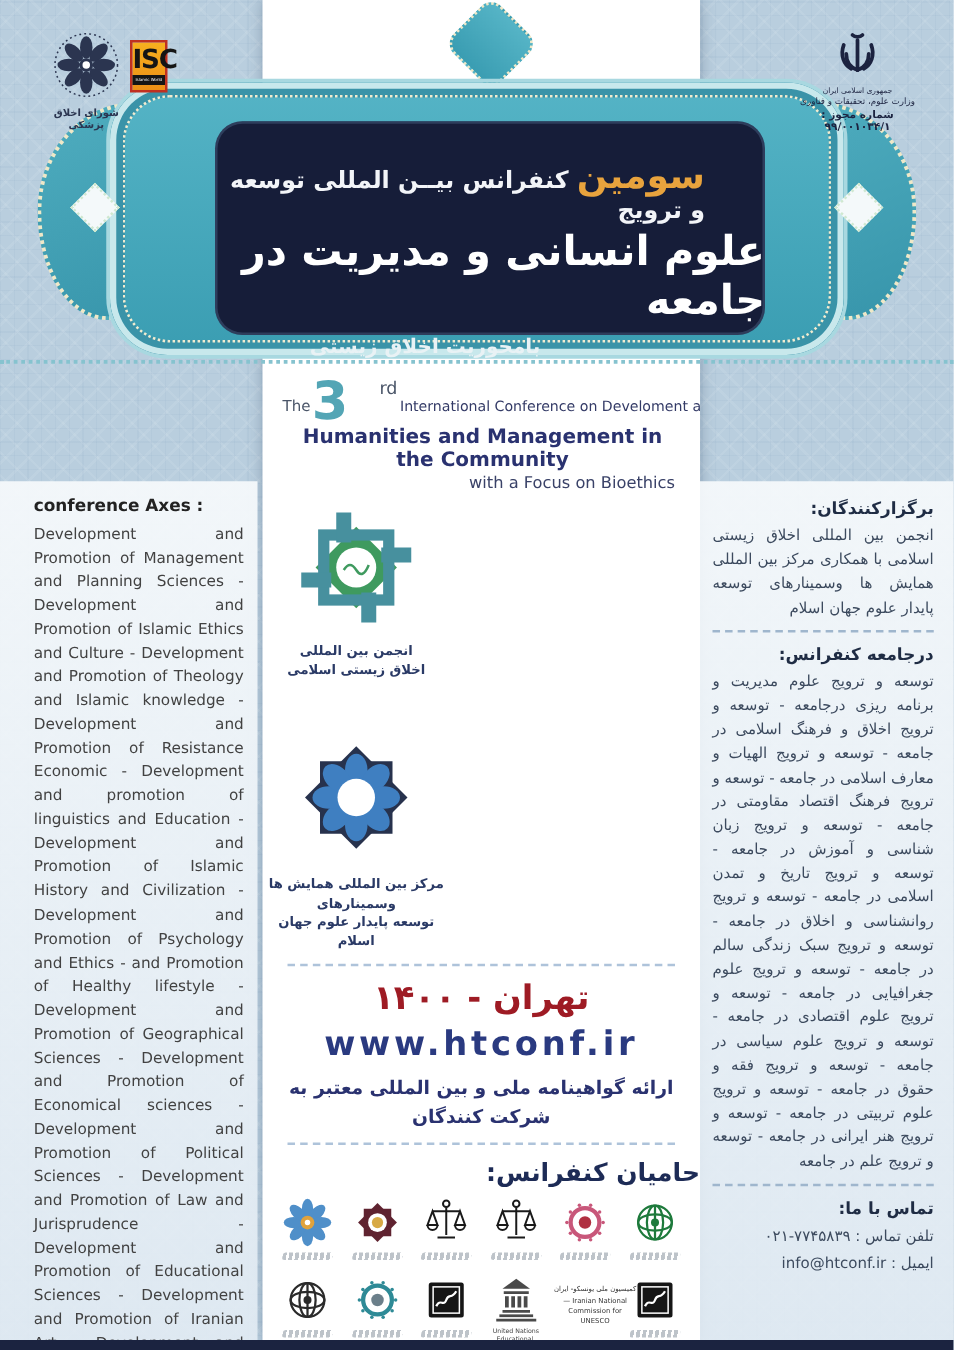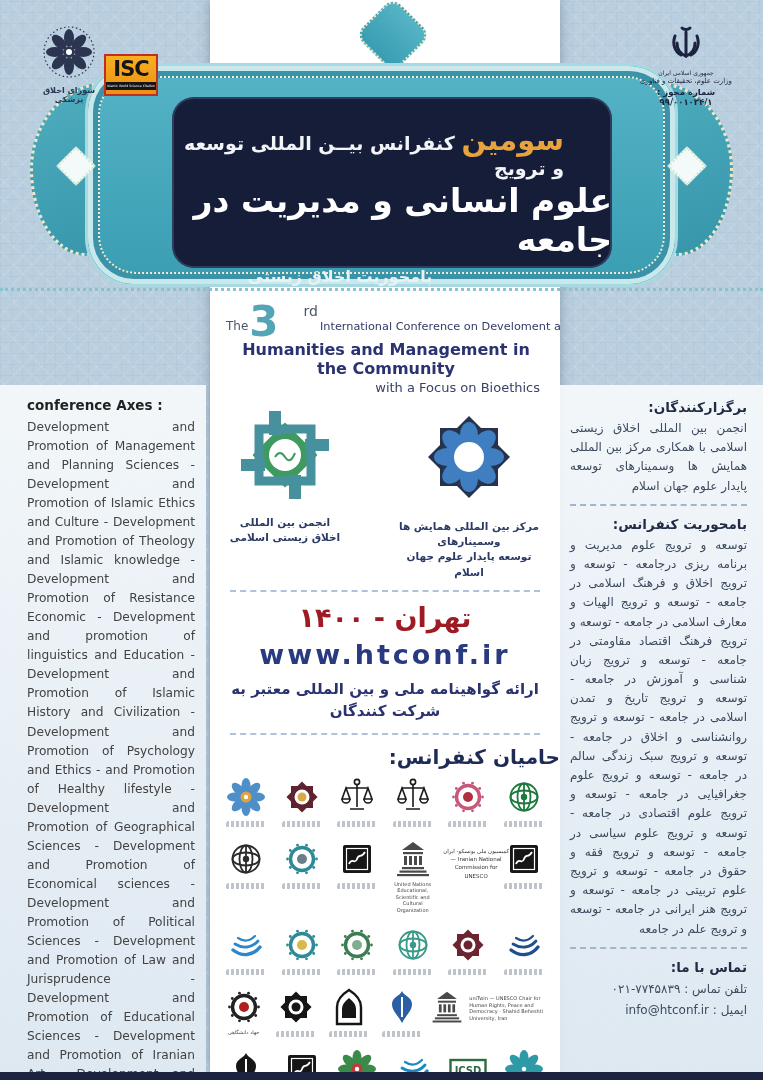--- a/index.html
+++ b/index.html
@@ -32,21 +32,21 @@
   .navy-box{position:absolute;left:172px;top:97px;width:440px;height:171px;background:#161d39;
     border-radius:22px;box-shadow:inset 0 0 0 2px rgba(120,160,200,.25);color:#fff;}
   .b-line1{margin-top:26px;text-align:right;padding-right:48px;font-size:19px;font-weight:bold;color:#f2f4f8;}
   .b-line1 .hl{font-size:29px;color:#e8a33d;}
   .b-line2{text-align:right;font-size:33px;font-weight:bold;letter-spacing:-1px;margin-top:2px;}
   .b-line3{text-align:center;font-size:16px;font-weight:bold;color:#e9f2f5;margin-top:8px;transform:translateX(-52px);}
   .banner-underline{position:absolute;left:0;right:0;top:288px;border-top:3px dotted #86c3cf;}
   
   .univ-logo{position:absolute;left:30px;top:24px;width:78px;text-align:center;color:#2b3550;}
   .univ-cap{font-size:8px;font-weight:bold;margin-top:2px;}
-  .isc{position:absolute;left:104px;top:54px;width:54px;height:42px;border:2px solid #c03020;
+  .isc{position:absolute;left:104px;top:32px;width:30px;height:42px;border:2px solid #c03020;
     background:linear-gradient(#f7b01f,#ec8f16);text-align:center;box-sizing:border-box;}
   .isc-main{font-size:21px;font-weight:bold;color:#151515;line-height:26px;letter-spacing:-1px;}
   .isc-sub{font-size:3.2px;background:#151515;color:#fff;line-height:8px;height:8px;overflow:hidden;}
   .gov{position:absolute;right:22px;top:24px;width:110px;text-align:center;color:#1c2340;}
   .gov-l1{font-size:6px;margin-top:1px;} .gov-l2{font-size:7px;margin-top:1px;} .gov-l3{font-size:8.5px;font-weight:bold;margin-top:2px;}
   
   .left-col,.right-col{position:absolute;top:385px;bottom:8px;box-sizing:border-box;overflow:hidden;
     background:linear-gradient(180deg, rgba(247,250,252,.92), rgba(227,236,244,.88));}
   .left-col{left:0;width:206px;padding:12px 11px 0 27px;}
   .lc-head{font-size:13.5px;font-weight:bold;color:#222;margin-bottom:5px;}
@@ -59,21 +59,21 @@
   
   .center-col{position:absolute;left:210px;width:350px;top:295px;bottom:8px;overflow:hidden;}
   .etitle{padding:8px 14px 0 16px;}
   .et1{white-space:nowrap;}
   .et1 .the{font-size:12px;color:#4a5568;}
   .et1 .big3{font-size:42px;font-weight:bold;color:#53a5b5;line-height:28px;vertical-align:-6px;margin:0 1px;}
   .et1 .rd{font-size:14px;color:#4a5568;vertical-align:14px;margin-right:2px;padding-left:24px;}
   .et1 .rest{font-size:11.3px;color:#333a66;}
   .et2{font-size:16px;font-weight:bold;color:#2a3270;text-align:center;margin-top:4px;}
   .et3{font-size:13px;color:#3a4268;text-align:right;margin-top:2px;padding-right:6px;}
-  .org-logos{display:flex;justify-content:flex-start;gap:34px;margin-top:14px;}
+  .org-logos{display:flex;justify-content:flex-start;gap:46px;margin-top:14px;flex-direction:column;}
   .org{text-align:center;width:150px;}
   .org-cap{font-size:10.5px;font-weight:bold;color:#2a3a66;margin-top:10px;line-height:1.45;}
   .dash{border-top:2px dashed #aec3da;margin:10px 20px;}
   .tehran{font-size:27px;font-weight:bold;color:#9e1b24;text-align:center;margin-top:10px;}
   .website{font-size:27px;font-weight:bold;color:#2a3a80;text-align:center;letter-spacing:3px;margin-top:6px;}
   .cert{font-size:15px;font-weight:bold;color:#2a3270;text-align:center;line-height:1.5;margin-top:8px;}
   .sp-head{font-size:20px;font-weight:bold;color:#1d2b56;text-align:right;margin:8px 0 8px;}
   .sp-row{display:flex;justify-content:space-evenly;align-items:flex-start;margin:2px 6px 12px;}
   .sp-cell{width:50px;text-align:center;}
   .sp-cell.wide{width:122px;display:flex;align-items:center;gap:4px;text-align:left;}
@@ -554,21 +554,21 @@
             </svg>
           </div>
         </div>
       </div>
   </div>
 
   <div class="right-col" dir="rtl" lang="fa">
     <div class="rc-head">برگزارکنندگان:</div>
     <div class="rc-body">انجمن بین المللی اخلاق زیستی اسلامی با همکاری مرکز بین المللی همایش ها وسمینارهای توسعه پایدار علوم جهان اسلام</div>
     <div class="rdash"></div>
-    <div class="rc-head">بامحوریت کنفرانس:</div>
+    <div class="rc-head">درجامعه کنفرانس:</div>
     <div class="rc-body">توسعه و ترویج علوم مدیریت و برنامه ریزی درجامعه - توسعه و ترویج اخلاق و فرهنگ اسلامی در جامعه - توسعه و ترویج الهیات و معارف اسلامی در جامعه - توسعه و ترویج فرهنگ اقتصاد مقاومتی در جامعه - توسعه و ترویج زبان شناسی و آموزش در جامعه - توسعه و ترویج تاریخ و تمدن اسلامی در جامعه - توسعه و ترویج روانشناسی و اخلاق در جامعه - توسعه و ترویج سبک زندگی سالم در جامعه - توسعه و ترویج علوم جغرافیایی در جامعه - توسعه و ترویج علوم اقتصادی در جامعه - توسعه و ترویج علوم سیاسی در جامعه - توسعه و ترویج فقه و حقوق در جامعه - توسعه و ترویج علوم تربیتی در جامعه - توسعه و ترویج هنر ایرانی در جامعه - توسعه و ترویج علم در جامعه</div>
     <div class="rdash"></div>
     <div class="rc-head">تماس با ما:</div>
     <div class="rc-line">
       <span>تلفن تماس : </span><span dir="ltr">۰۲۱-۷۷۴۵۸۳۹</span>
     </div>
     <div class="rc-line">
       <span>ایمیل : </span><span dir="ltr">info@htconf.ir</span>
     </div>
   </div>

